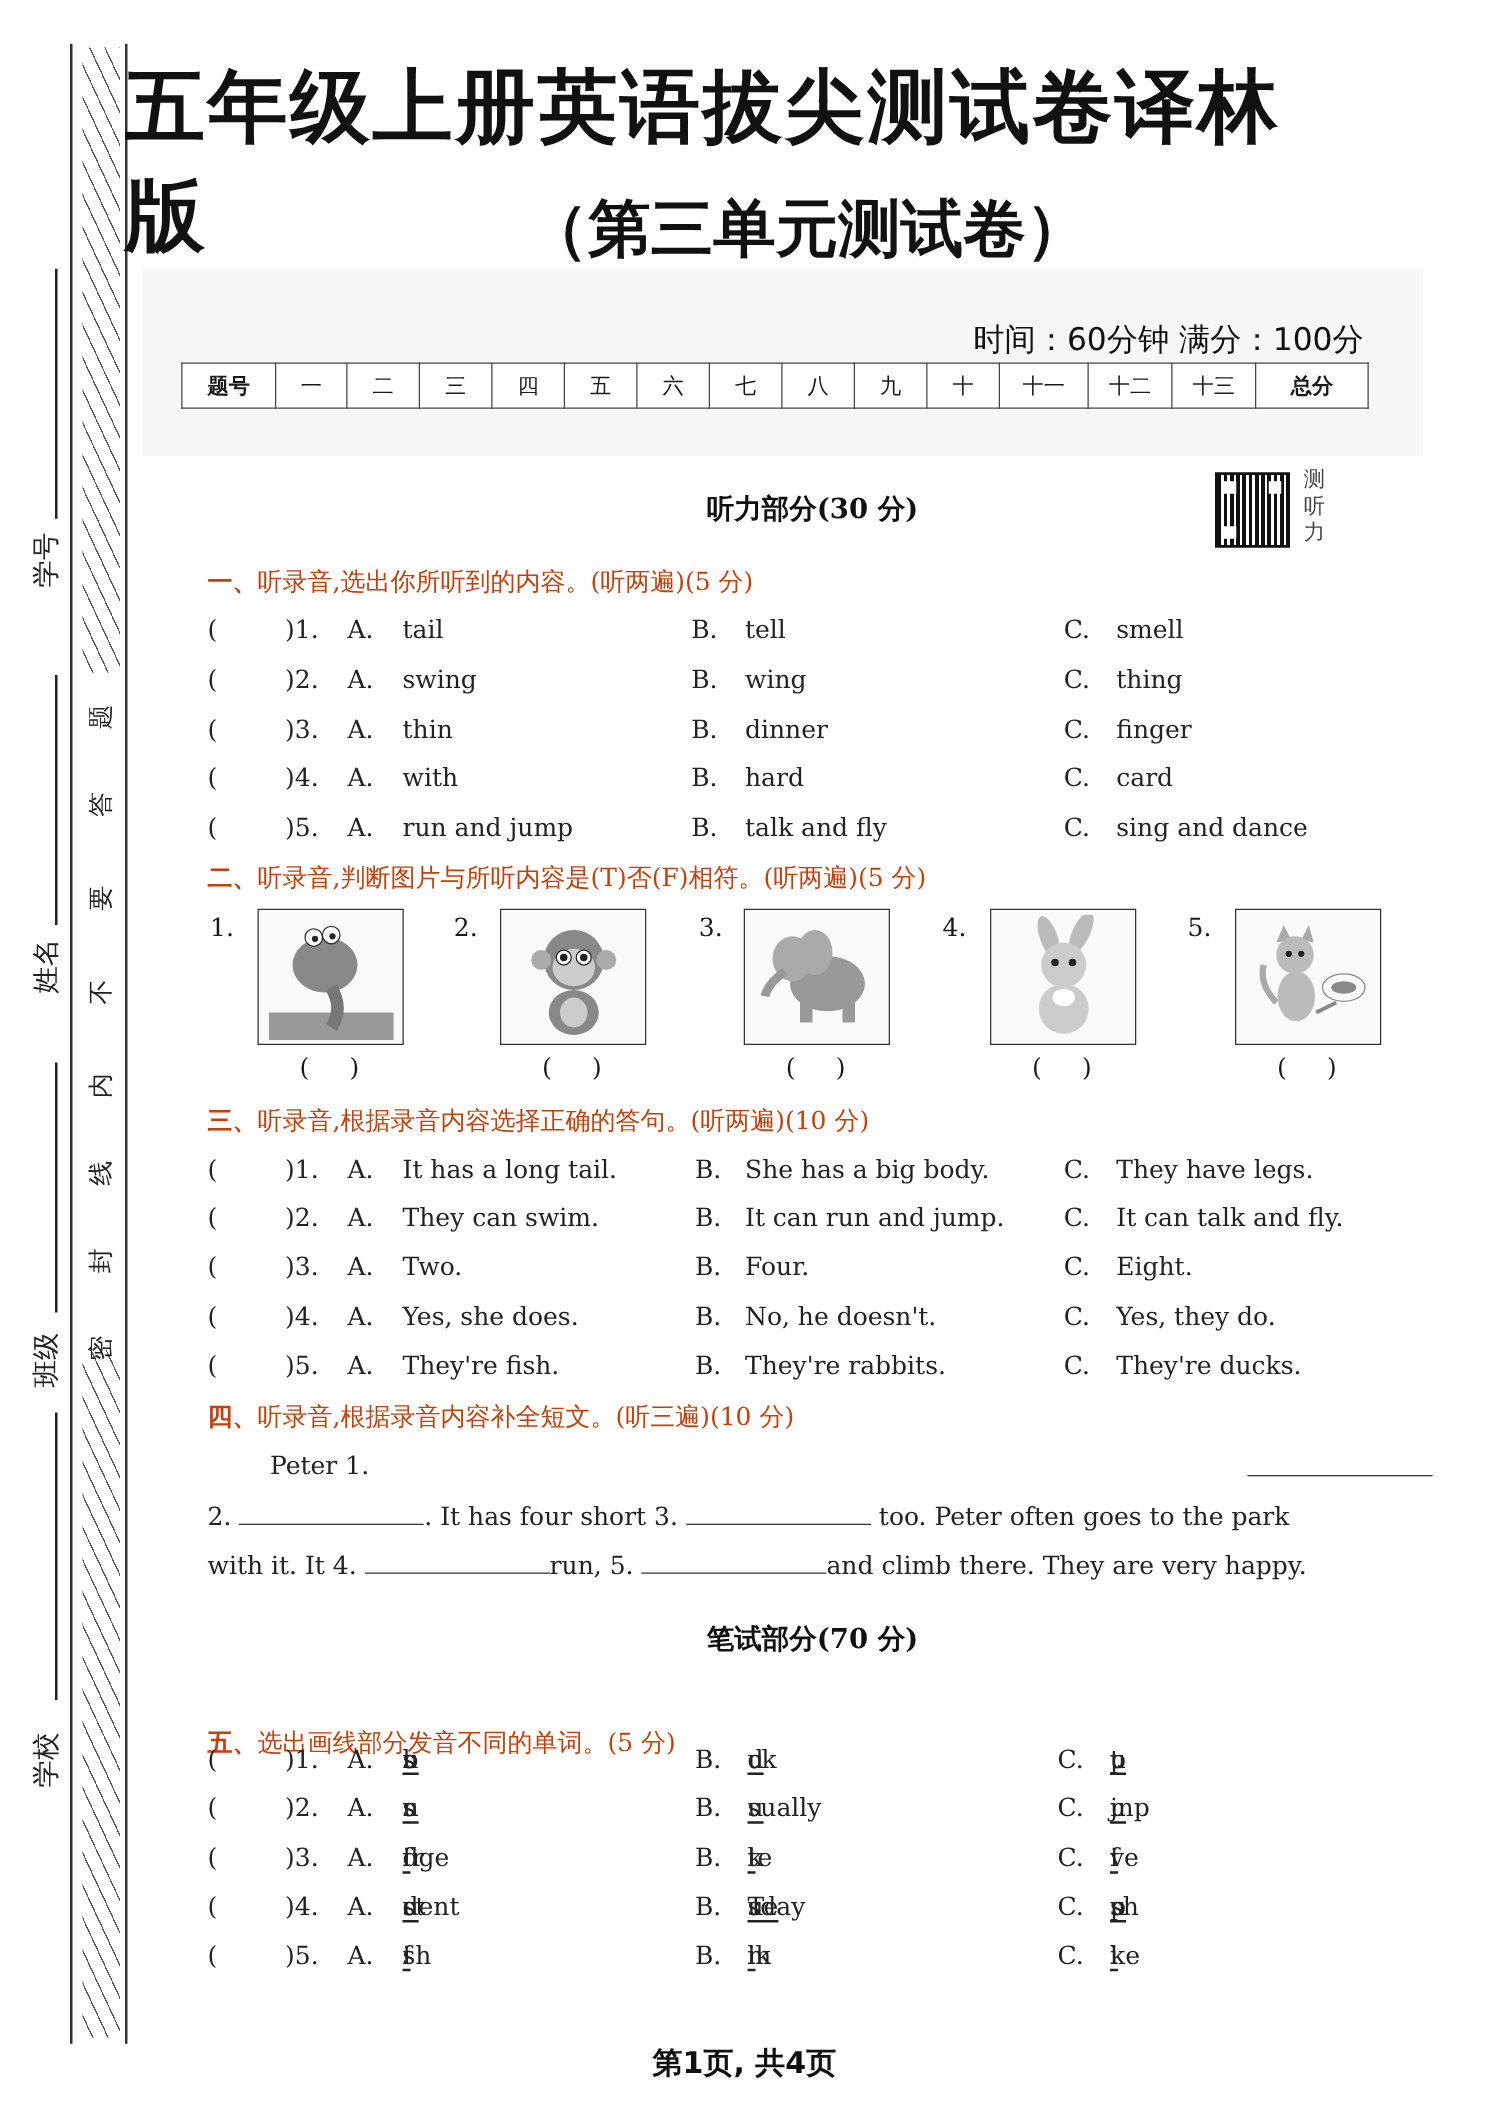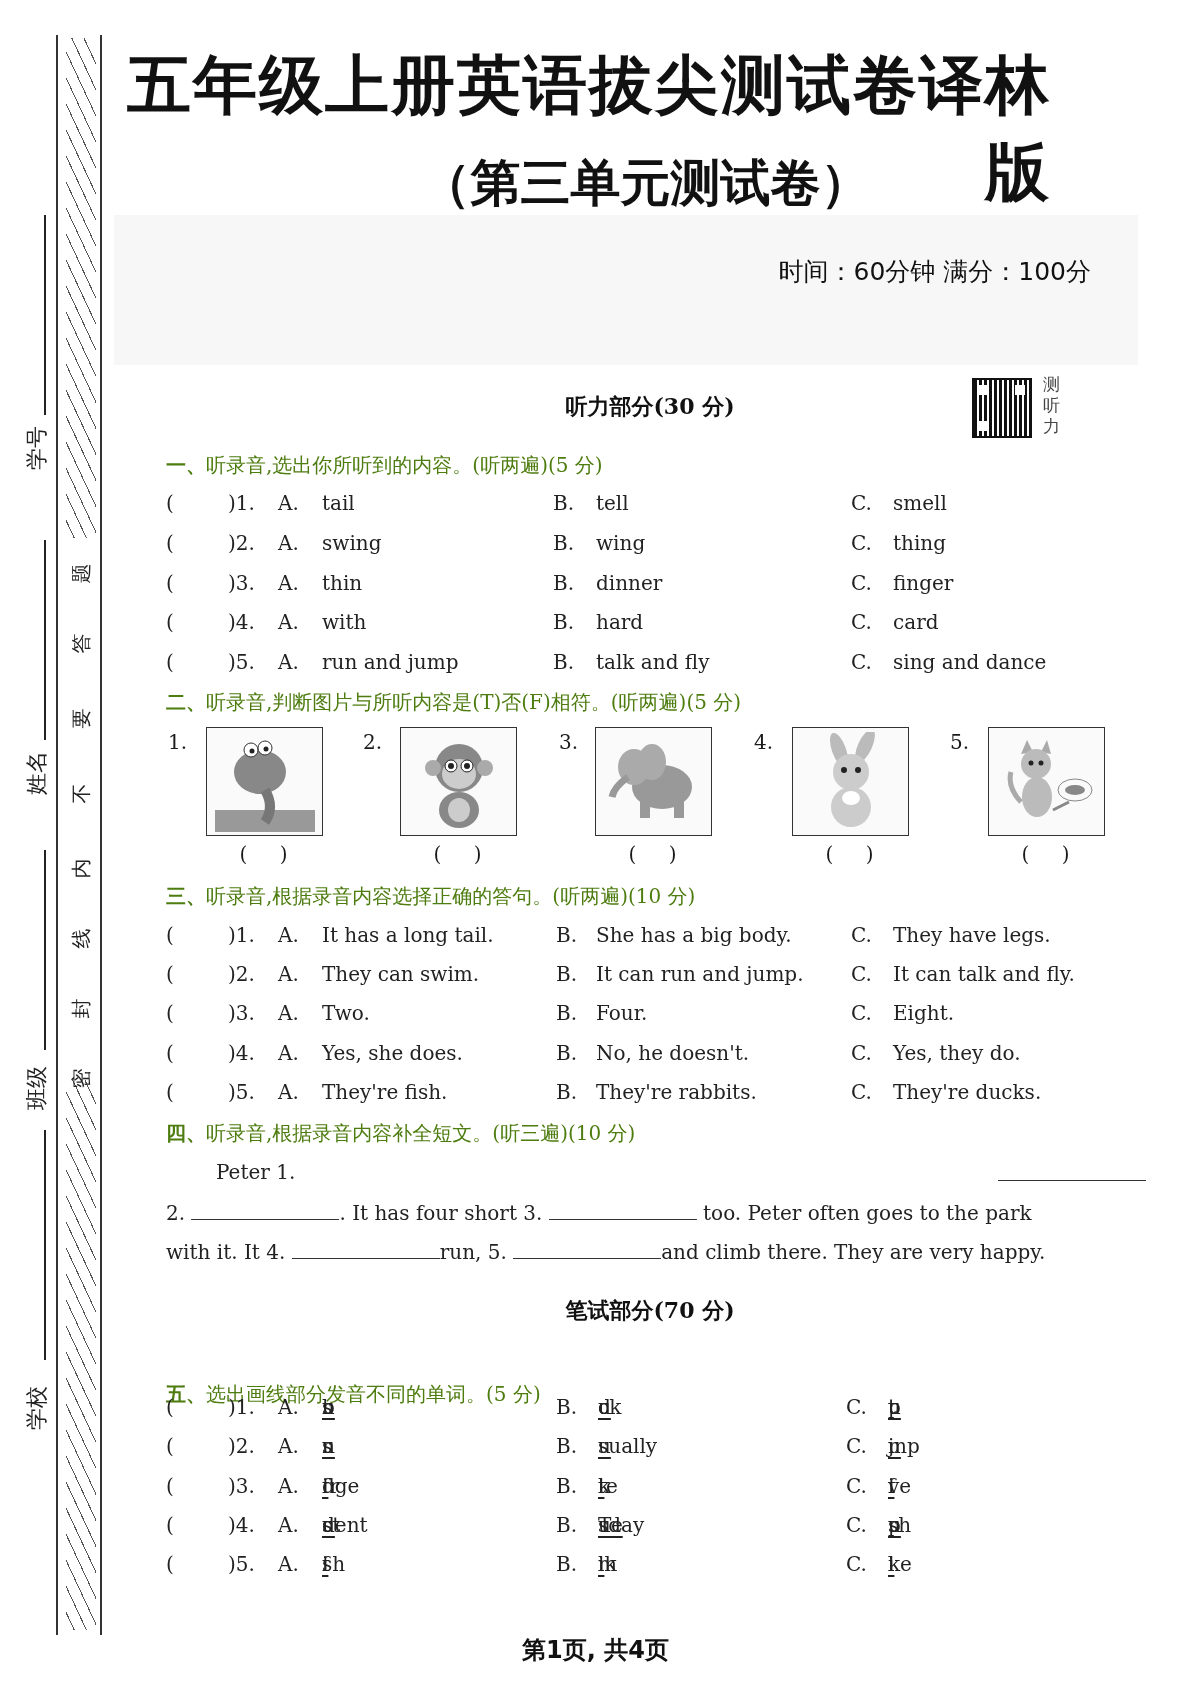--- a/index.html
+++ b/index.html
@@ -21,21 +21,21 @@
     transform:rotate(-90deg); transform-origin:center;
   }
   .side-label {
     position:absolute; font-family:"DejaVu Serif",serif; font-size:22px; color:#222;
     transform:rotate(-90deg); transform-origin:left top; white-space:nowrap;
   }
   .side-line { position:absolute; left:44px; width:2px; background:#222; }
 
   
   .title-main {
-    position:absolute; left:100px; width:951px; top:42px; text-align:right;
+    position:absolute; left:100px; width:951px; top:42px; text-align:left;
     font-family:"DejaVu Sans",sans-serif; font-size:64px; font-weight:bold; letter-spacing:2px; color:#111;
   }
   .title-sub {
     position:absolute; left:100px; width:1091px; top:150px; text-align:center;
     font-family:Liberation Mono, monospace; font-size:50px; font-weight:bold; color:#111;
   }
   .gray-band { position:absolute; left:114px; top:215px; width:1024px; height:150px; background:#f7f7f7; }
   .time-info {
     position:absolute; right:100px; top:255px;
     font-family:"DejaVu Sans",sans-serif; font-size:25px; color:#111;
@@ -61,21 +61,21 @@
       repeating-linear-gradient(90deg,#111 0 3px,#fff 3px 5px),
       #111;
     border:2px solid #111;
   }
   .qr-text {
     position:absolute; left:1043px; top:374px; width:20px;
     font-family:"DejaVu Sans",sans-serif; font-size:17px; color:#444; line-height:21px;
   }
 
   .sec-head {
-    position:absolute; left:166px; font-family:"DejaVu Serif",serif; font-size:20px; color:#4d7c0f;
+    position:absolute; left:166px; font-family:"DejaVu Serif",serif; font-size:20px; color:#c2410c;
   }
   .sec-head b { font-family:"DejaVu Sans",sans-serif; }
 
   .qrow {
     position:absolute; left:166px; height:30px; width:960px;
     font-family:"DejaVu Serif",serif; font-size:20px; color:#222;
   }
   .qrow span { position:absolute; top:0; white-space:nowrap; }
   .u { text-decoration:underline; text-underline-offset:4px; }
 
@@ -126,20 +126,37 @@
   <div class="side-label" style="left:22px; top:1430px;">学校</div>
 </div>
 
 <div class="title-main">五年级上册英语拔尖测试卷译林版</div>
 <div class="title-sub">（第三单元测试卷）</div>
 <div class="gray-band"></div>
 <div class="time-info">时间：60分钟  满分：100分</div>
 
 <table class="score">
   <tbody>
+      <tr>
+    <td class="hdr">题号</td>
+    <td style="width:56px">一</td>
+    <td style="width:57px">二</td>
+    <td style="width:57px">三</td>
+    <td style="width:57px">四</td>
+    <td style="width:57px">五</td>
+    <td style="width:57px">六</td>
+    <td style="width:57px">七</td>
+    <td style="width:57px">八</td>
+    <td style="width:57px">九</td>
+    <td style="width:57px">十</td>
+    <td style="width:70px">十一</td>
+    <td style="width:66px">十二</td>
+    <td style="width:66px">十三</td>
+    <td class="hdr" style="width:89px">总分</td>
+  </tr>
 </tbody>
   </table>
 
 <div class="part-title" style="top:392px;">听力部分(30 分)</div>
 <div class="qr"></div>
 <div class="qr-text">
   <div>测</div>
   <div>听</div>
   <div>力</div>
 </div>

